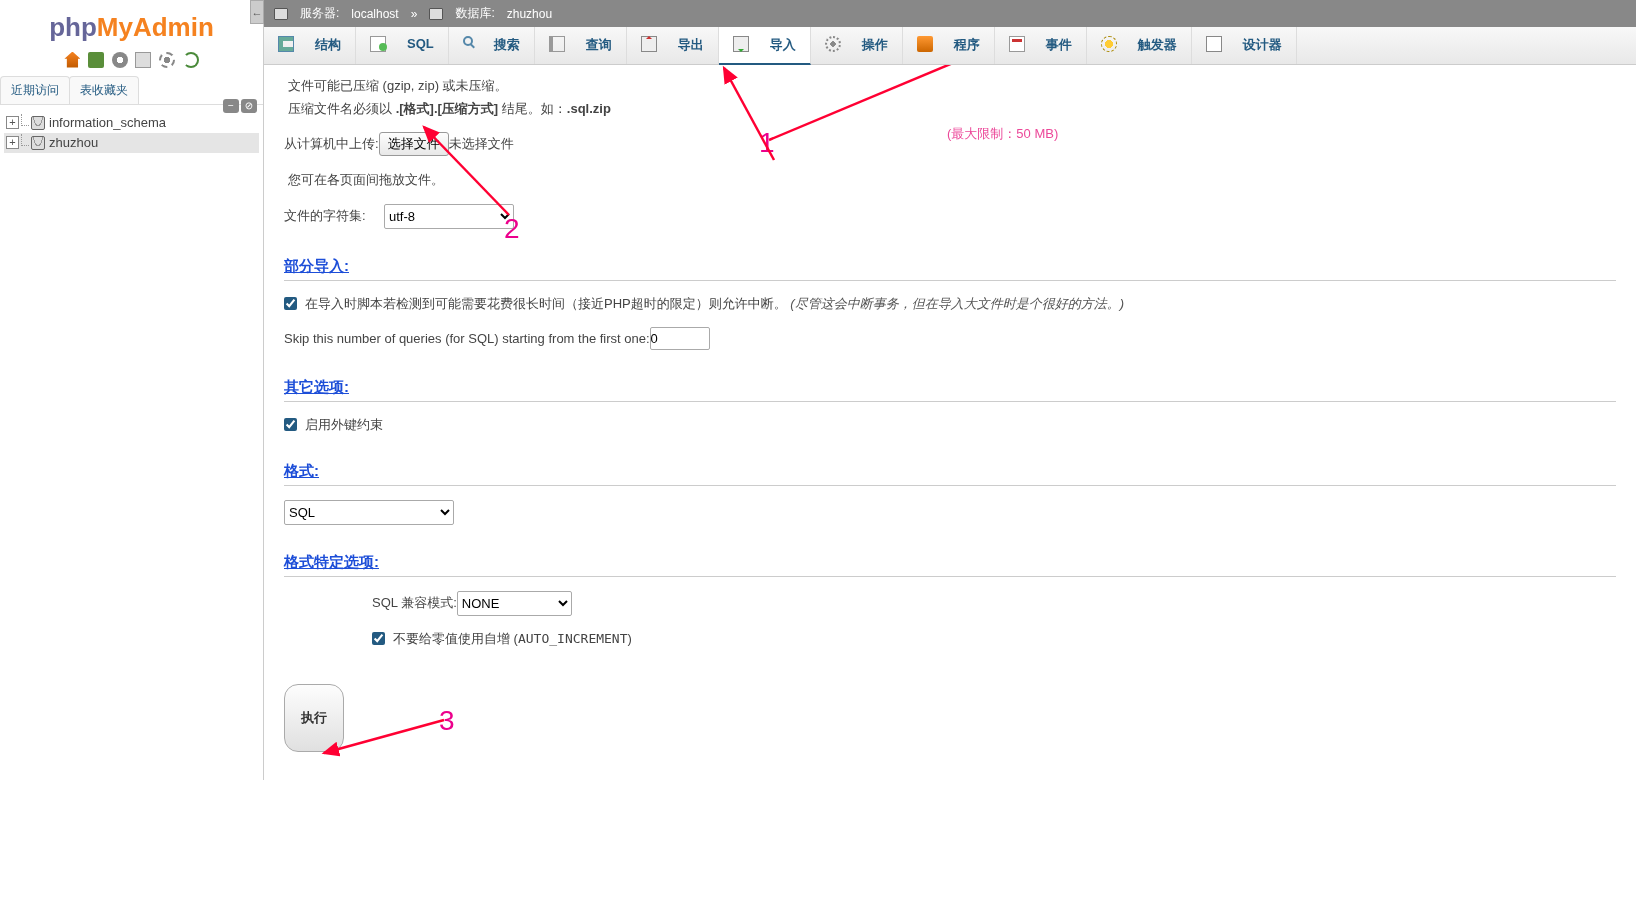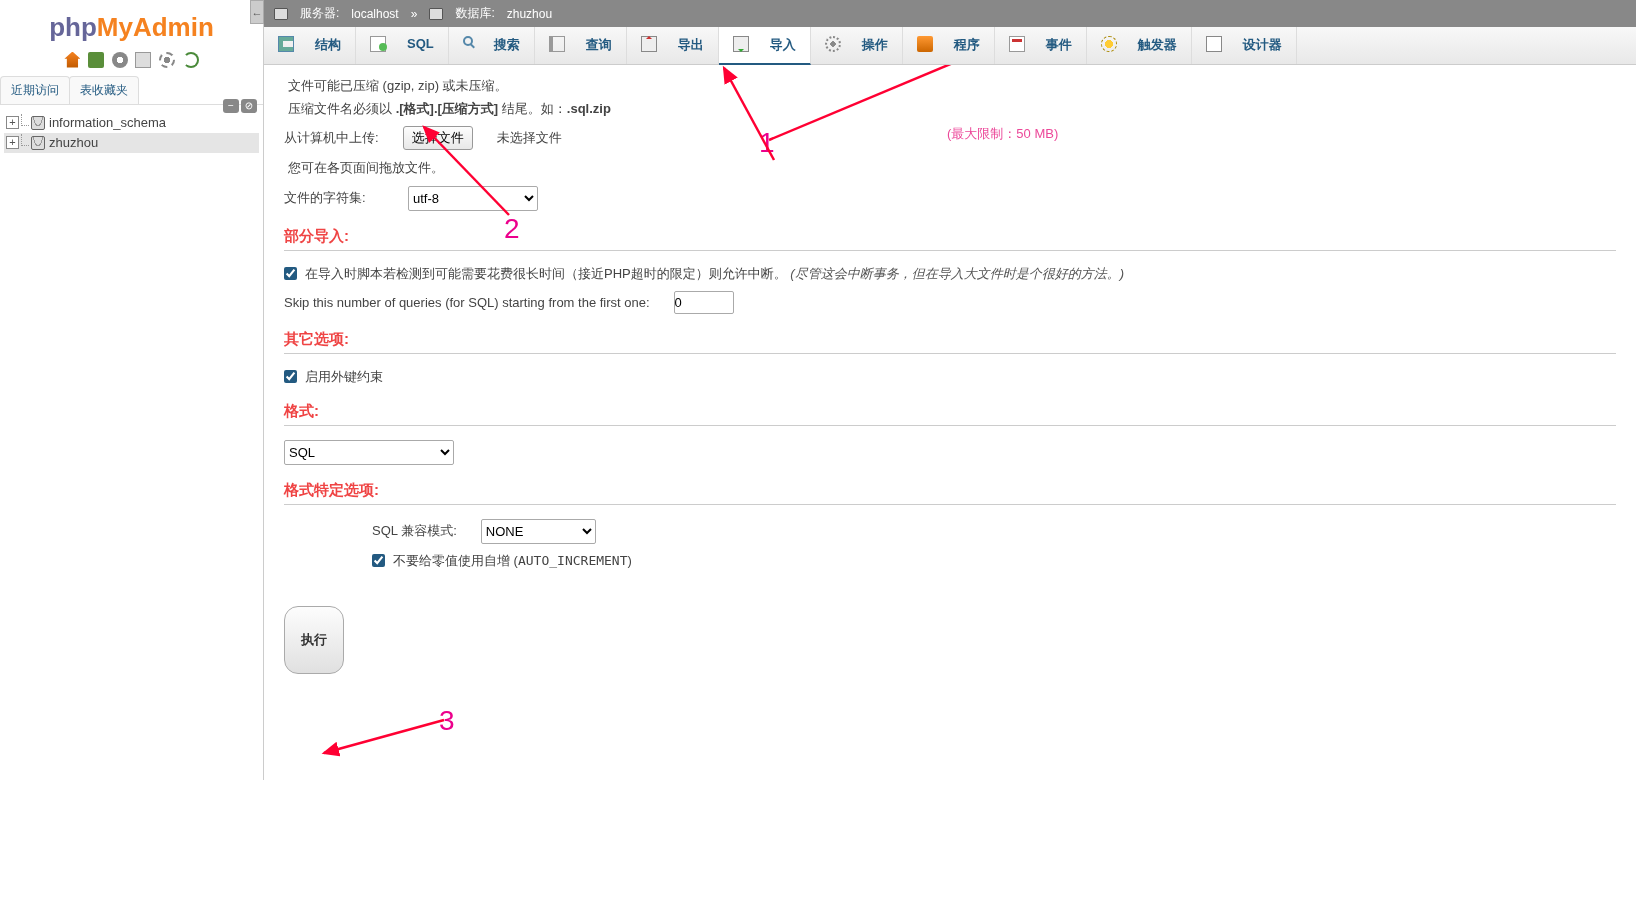--- a/index.html
+++ b/index.html
@@ -46,26 +46,26 @@
     .ti-export { background: #eee; border: 1px solid #888; position: relative; } .ti-export::after { content: ""; position: absolute; top: -4px; left: 4px; border: 3px solid transparent; border-bottom-color: #c33; }
     .ti-import { background: #eee; border: 1px solid #888; position: relative; } .ti-import::after { content: ""; position: absolute; bottom: -4px; left: 4px; border: 3px solid transparent; border-top-color: #3a3; }
     .ti-oper { background: radial-gradient(circle,#888 30%,transparent 31%); border: 2px dotted #888; border-radius: 50%; }
     .ti-proc { background: linear-gradient(#f93,#c60); border-radius: 2px; }
     .ti-event { background: #fff; border: 1px solid #999; position: relative; } .ti-event::after { content: ""; position: absolute; top: 2px; left: 2px; right: 2px; height: 3px; background: #c33; }
     .ti-trig { background: radial-gradient(circle,#fc3 40%,transparent 41%); border: 1px dashed #a80; border-radius: 50%; }
     .ti-design { background: #fff; border: 1px solid #888; } 
 
     .content { padding: 8px 20px 20px; overflow-y: auto; flex: 1; position: relative; }
     .content p { margin: 3px 4px; line-height: 1.5; }
-    .row { margin: 8px 0; display: flex; align-items: center; flex-wrap: wrap; gap: 24px; }
+    .row { margin: 14px 0; display: flex; align-items: center; flex-wrap: wrap; gap: 0; }
     .btn-file { padding: 2px 8px; border: 1px solid #999; background: linear-gradient(#fdfdfd,#e8e8e8); border-radius: 3px; cursor: pointer; font-size: 13px; }
     .btn-exec { padding: 24px 16px; border: 1px solid #aaa; background: linear-gradient(#fdfdfd,#e0e0e0); border-radius: 14px; cursor: pointer; font-size: 13px; font-weight: bold; color: #333; }
     select, input[type=text] { padding: 3px 0; border: 1px solid #aaa; border-radius: 2px; font-size: 13px; background: #fff; }
     select { min-width: 130px; }
-    h3.section { font-size: 15px; font-weight: bold; color: #ef4444; border-bottom: 1px solid #ccc; padding-bottom: 4px; margin-top: 16px; margin-bottom: 14px; }
+    h3.section { font-size: 15px; font-weight: bold; color: #1d4ed8; border-bottom: 1px solid #ccc; padding-bottom: 4px; margin-top: 28px; margin-bottom: 14px; text-decoration: underline; }
     .checkbox-row { display: flex; align-items: flex-start; gap: 8px; margin: 8px 0; }
     .checkbox-row input { margin-top: 2px; accent-color: #235a81; }
     .italic-note { font-style: italic; color: #555; }
     .indent { margin-left: 88px; }
     code { font-family: monospace; }
 
     
     .arrow-svg { position: absolute; pointer-events: none; }
     .anno-num { position: absolute; color: #ec008c; font-size: 28px; font-weight: normal; font-family: Arial; pointer-events: none; }
     .max-note { position: absolute; left: 683px; top: 60px; color: #ec4899; }

